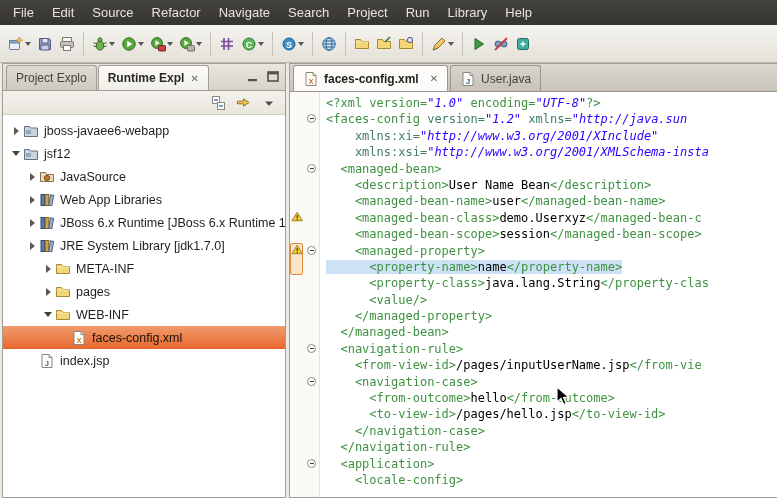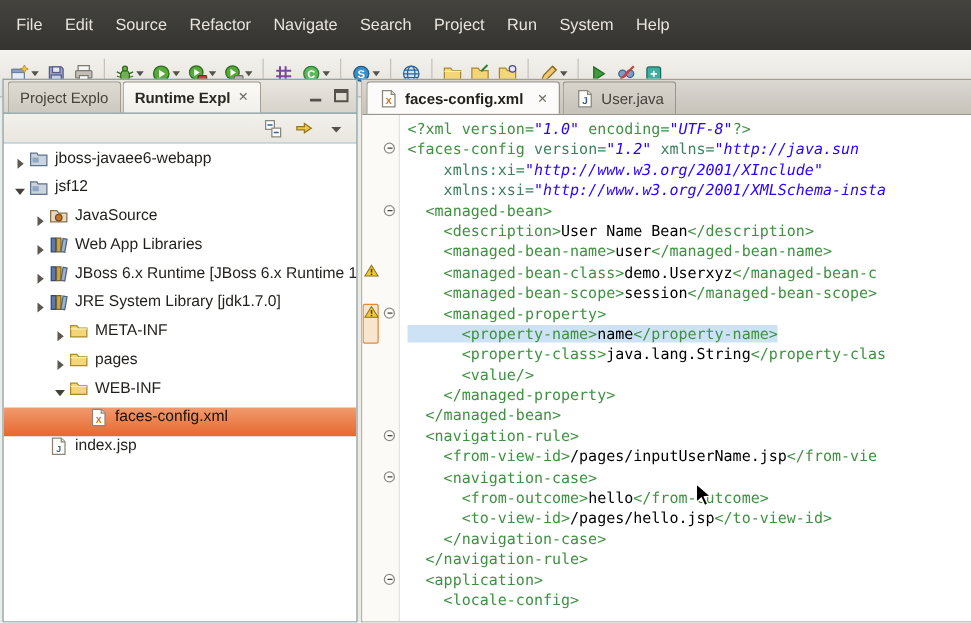--- a/index.html
+++ b/index.html
@@ -1,37 +1,37 @@
 <!DOCTYPE html>
 <html style="--sg-tag: #3f9141; --sg-attr: #3f7f5f; --sg-val: #2a00ff; --sg-txt: #000000; --hl: #cde3f5;"><head>
 <meta charset="utf-8">
 <style>
 *{box-sizing:border-box;margin:0;padding:0}
 html,body{width:777px;height:498px;overflow:hidden}
 body{font-family:"Liberation Sans",sans-serif;background:#edebe6;position:relative}
-.menubar{height:40px;background:linear-gradient(#45433e,#363430);display:flex;align-items:center;padding:0 4px}
+.menubar{height:25px;background:linear-gradient(#45433e,#363430);display:flex;align-items:center;padding:0 4px}
 .menu-item{color:#e8e4dc;font-size:13px;padding:3px 9px 4px;cursor:default}
 .toolbar{height:38px;background:linear-gradient(#f5f3ef,#e4e1da);border-bottom:1px solid #bcb7ae;display:flex;align-items:center;padding:0 5px}
 .tb-btn{display:flex;align-items:center;height:28px;padding:0 3px;border-radius:3px}
 .tb-sep{width:1px;height:24px;background:#c6c2b9;margin:0 5px}
 .dd{width:0;height:0;border:3px solid transparent;border-top:4px solid #55524b;margin-left:1px;position:relative;top:2px}
 .icn{display:inline-flex;align-items:center}
 .icn svg{display:block}
 .main{position:absolute;top:63px;bottom:0;left:0;right:0;display:flex;padding-left:2px}
 .left-panel{width:284px;flex:none;display:flex;flex-direction:column;border:1px solid #a39e94;background:#7dd3fc}
 .view-tabs{height:27px;background:linear-gradient(#e9e6df,#d7d3cb);display:flex;align-items:flex-end;padding-left:3px;position:relative;border-bottom:1px solid #a39e94}
 .vtab{height:25px;display:flex;align-items:center;padding:0 9px;font-size:12px;color:#45423b;background:linear-gradient(#dedbd3,#cdc9c0);border:1px solid #a39e94;border-bottom:none;border-radius:3px 3px 0 0;margin-right:1px;white-space:nowrap;overflow:hidden}
 .vtab.active{background:linear-gradient(#fbfaf7,#f1efe9);font-weight:bold;color:#2b2822}
 .close-x{font-size:10px;color:#6e6a61;margin-left:6px;font-weight:normal}
 .view-ctrl{position:absolute;right:3px;top:4px;display:flex;gap:2px}
 .view-ctrl span{width:18px;height:18px;display:flex;align-items:center;justify-content:center}
 .view-toolbar{height:24px;display:flex;justify-content:flex-end;align-items:center;gap:5px;padding-right:6px;background:linear-gradient(#f3f1ec,#e9e6df);border-bottom:1px solid #d3cfc6}
 .vt-btn{width:20px;height:20px;display:flex;align-items:center;justify-content:center}
 .tree{flex:1;background:#fff;overflow:hidden;padding-top:4px}
-.trow{height:23px;display:flex;font-size:12.5px;color:#211f1b;white-space:nowrap}
+.trow{height:23px;display:flex;align-items:center;font-size:12.5px;color:#211f1b;white-space:nowrap}
 .trow.selected{background:linear-gradient(#f19a6d,#e7682e);color:#1d1008}
 .indent{flex:none;height:1px}
 .expander{width:14px;flex:none;display:flex;align-items:center;justify-content:center}
 .exp-c::before{content:"";display:block;width:0;height:0;border-top:4px solid transparent;border-bottom:4px solid transparent;border-left:5px solid #5c584f}
 .exp-e::before{content:"";display:block;width:0;height:0;border-left:4px solid transparent;border-right:4px solid transparent;border-top:5px solid #44413a}
 .ticon{width:17px;height:16px;flex:none;display:flex;align-items:center}
 .tlabel{padding-left:4px}
 .editor-panel{flex:1;margin-left:3px;display:flex;flex-direction:column;border:1px solid #a39e94;border-right:none;background:#fff;min-width:0}
 .editor-tabs{height:28px;background:linear-gradient(#dbd8d1,#c7c3bb);display:flex;align-items:flex-end;padding-left:3px;border-bottom:1px solid #9a958c}
 .etab{height:26px;display:flex;align-items:center;padding:0 9px;font-size:12px;color:#45423b;background:linear-gradient(#d8d5cd,#c6c2ba);border:1px solid #9a958c;border-bottom:none;border-radius:3px 3px 0 0;margin-right:2px;gap:5px;white-space:nowrap}
@@ -57,21 +57,21 @@
 
 <div class="menubar">
     <div class="menu-item">File</div>
     <div class="menu-item">Edit</div>
     <div class="menu-item">Source</div>
     <div class="menu-item">Refactor</div>
     <div class="menu-item">Navigate</div>
     <div class="menu-item">Search</div>
     <div class="menu-item">Project</div>
     <div class="menu-item">Run</div>
-    <div class="menu-item">System</div>
+    <div class="menu-item">Library</div>
     <div class="menu-item">Help</div>
   </div>
 <div class="toolbar">
     <div class="tb-btn">
       <span class="icn">
         <svg width="16" height="16" viewBox="0 0 16 16" xmlns="http://www.w3.org/2000/svg">
           <rect x="1.5" y="4.5" width="10" height="9" rx="1" fill="#e8eef6" stroke="#6b82a0"></rect>
           <rect x="1.5" y="4.5" width="10" height="2.5" fill="#8aa3c0" stroke="#6b82a0"></rect>
           <path d="M11.5 1l1 2.2 2.2 1-2.2 1-1 2.2-1-2.2-2.2-1 2.2-1z" fill="#f3c53f" stroke="#a8842a" stroke-width="0.6"></path>
         </svg>

